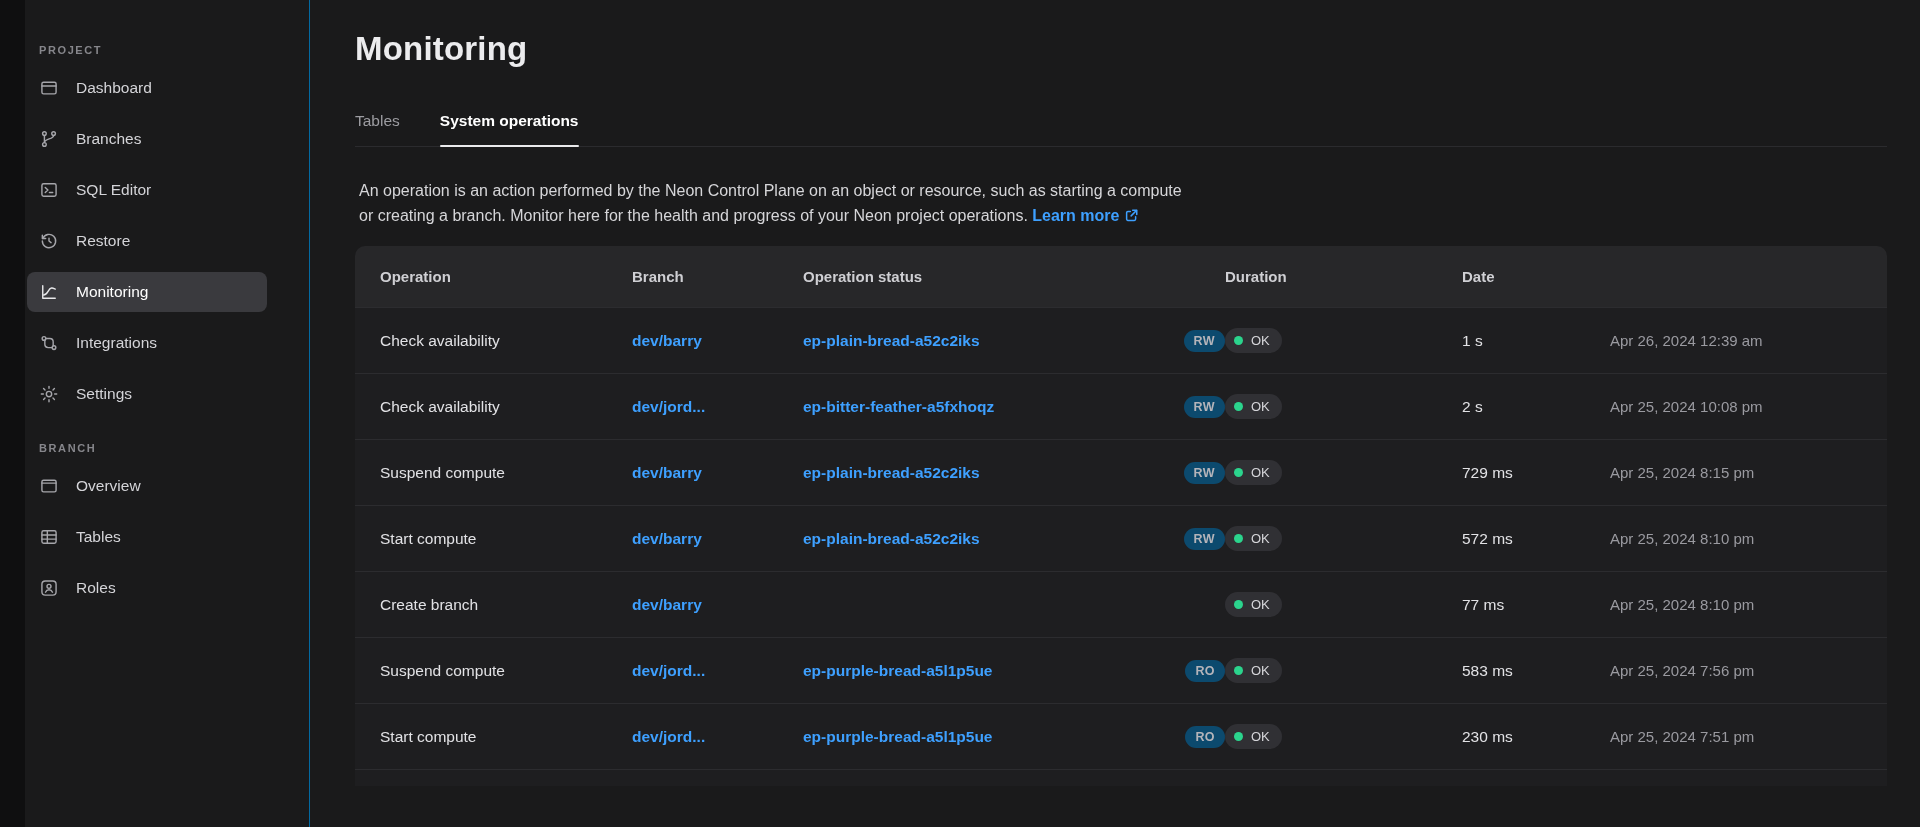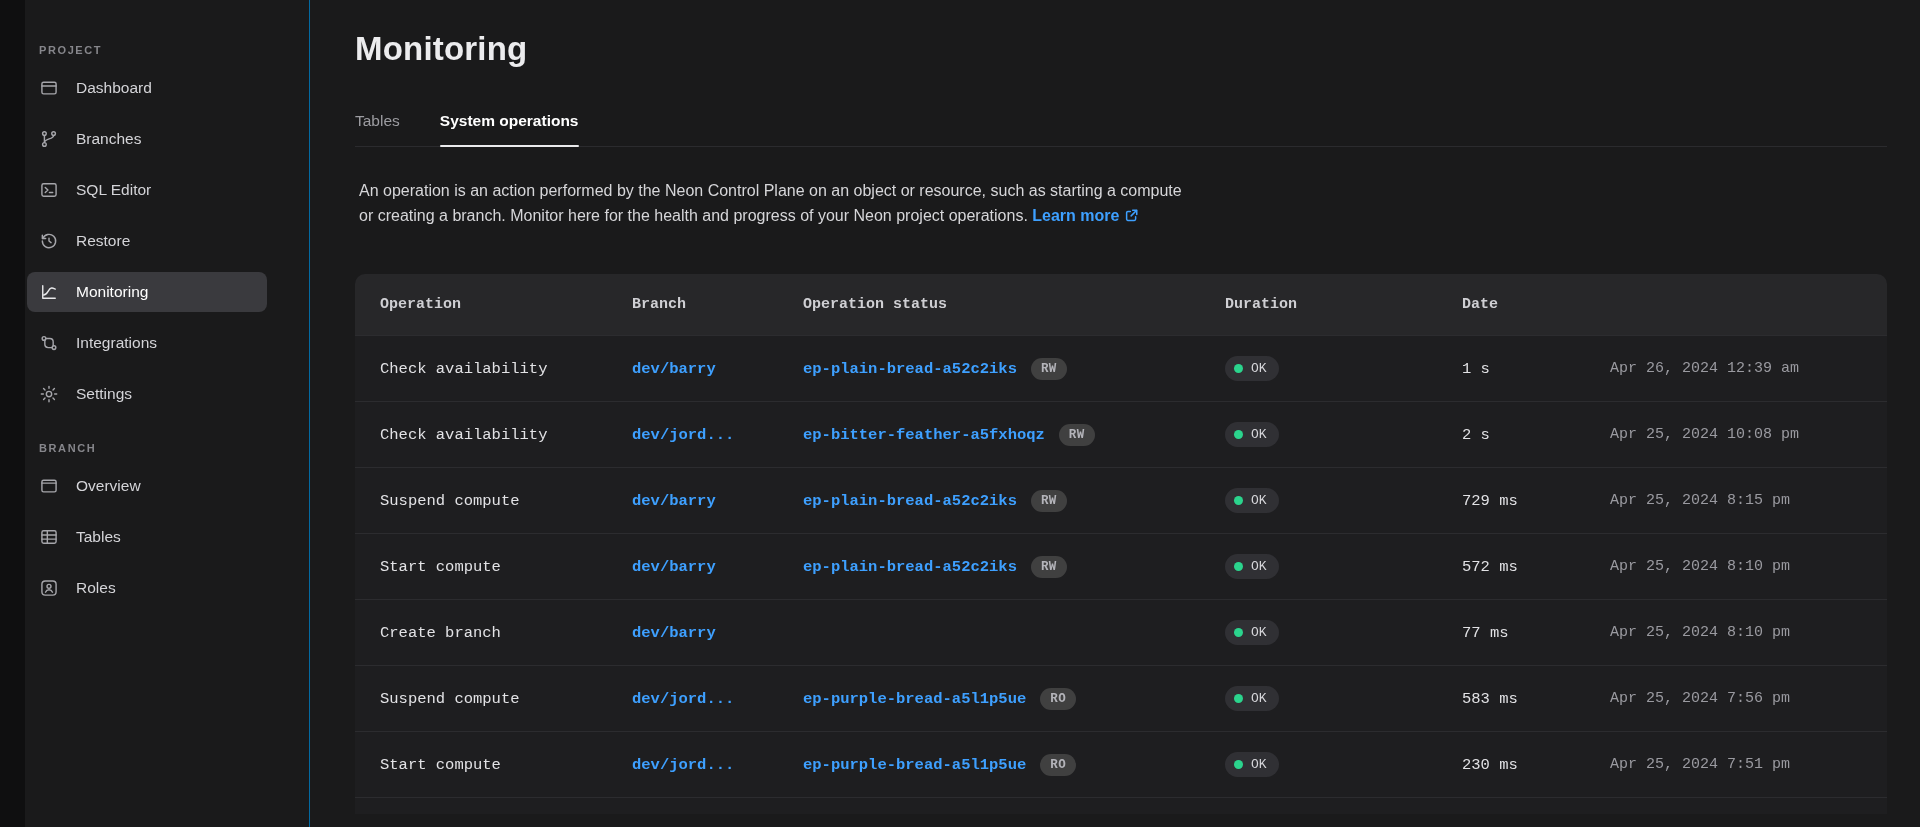--- a/index.html
+++ b/index.html
@@ -43,35 +43,35 @@
   .tab.active::after {
     content:""; position:absolute; left:0; right:0; bottom:-1px;
     height:2px; background:#eaeaec; border-radius:1px;
   }
 
   .desc { margin:31px 4px 0; font-size:16px; line-height:25px; color:#d6d6d9; }
   .learn { color:var(--accent,#3ea0ff); font-weight:700; text-decoration:none; cursor:pointer; white-space:nowrap; }
   .learn svg { width:15px; height:15px; vertical-align:-2px; margin-left:5px; }
 
   
-  .table { margin-top:46px; border-radius:10px 10px 0 0; overflow:hidden;font-family:Liberation Mono, monospace; }
+  .table { margin-top:18px; border-radius:10px 10px 0 0; overflow:hidden; }
   .grid-cols {
     display:grid;
     grid-template-columns:277px 171px 422px 237px 148px 1fr;
     align-items:center;
   }
   .thead { height:61px; background:#272729; font-size:15px; font-weight:600; color:#cfcfd3; }
   .row { height:66px; background:#1e1e20; border-top:1px solid #2c2c2f; font-size:15.5px; }
   .row.partial { height:17px; }
   .c-first { padding-left:25px; }
   .c-op { color:#e2e2e5; }
   .link { color:var(--accent,#3ea0ff); font-weight:600; text-decoration:none; cursor:pointer; }
-  .c-compute { display:flex; align-items:center; gap:14px; }
+  .c-compute { display:flex; align-items:center; gap:14px;justify-content:space-between; }
   .badge-access {
-    background:#404040; color:#b4b4ba; border-radius:999px;
+    background:#0c4a6e; color:#b4b4ba; border-radius:999px;
     padding:4px 10px; font-size:12.5px; font-weight:600; letter-spacing:.4px;
   }
   .badge-status {
     display:inline-flex; align-items:center; gap:8px;
     background:#303034; border-radius:999px; padding:5px 12px 5px 9px;
     font-size:13px; color:#d6d6da;
   }
   .dot { width:9px; height:9px; border-radius:50%; background:var(--green,#2bd48d); }
   .c-duration { color:#e2e2e5; }
   .c-date { color:#9a9aa0; font-size:15px; }

